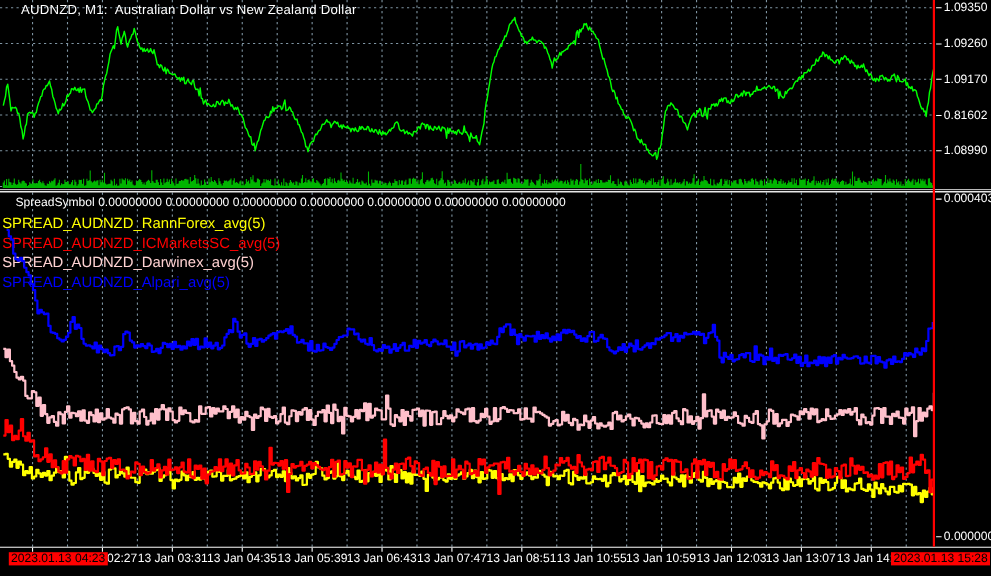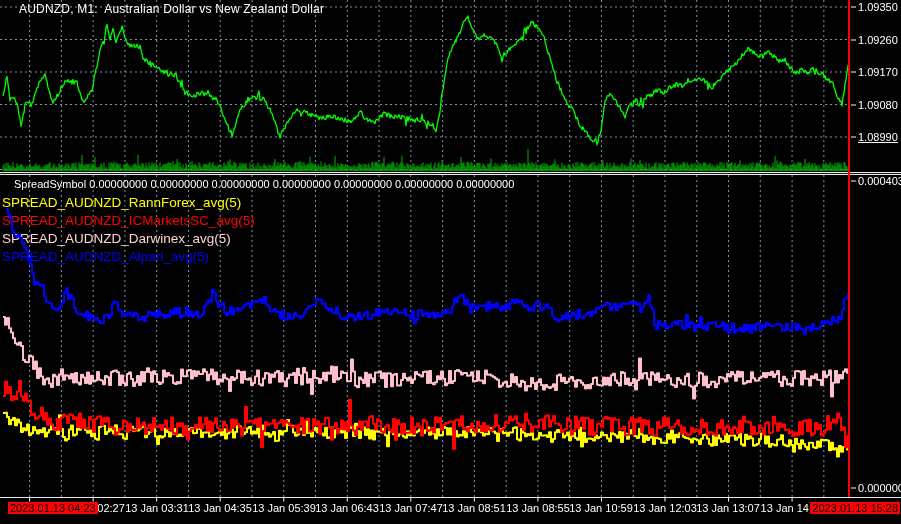--- a/index.html
+++ b/index.html
@@ -140,34 +140,34 @@
   </svg>
 
   <div id="sep-band"></div>
   <div id="axis-line"></div>
   <div id="edge-line"></div>
 
   <div id="price-scale">
       <div class="scale-label" style="top: 7px;">1.09350</div>
       <div class="scale-label" style="top: 40px;">1.09260</div>
       <div class="scale-label" style="top: 72px;">1.09170</div>
-      <div class="scale-label" style="top: 105px;">1.09080</div>
-      <div class="scale-label" style="top: 137px; text-decoration: underline;">1.08990</div>
+      <div class="scale-label" style="top: 105px;">0.81602</div>
+      <div class="scale-label" style="top: 137px;">1.08990</div>
       <div class="scale-label" style="top: 181px;">0.00040300</div>
       <div class="scale-label" style="top: 488px;">0.00000000</div>
     </div>
   <div id="time-axis">
       <div class="time-label" style="left: 93px;">13 Jan 02:27</div>
       <div class="time-label" style="left: 157px;">13 Jan 03:31</div>
       <div class="time-label" style="left: 220px;">13 Jan 04:35</div>
       <div class="time-label" style="left: 284px;">13 Jan 05:39</div>
       <div class="time-label" style="left: 347px;">13 Jan 06:43</div>
       <div class="time-label" style="left: 411px;">13 Jan 07:47</div>
       <div class="time-label" style="left: 474px;">13 Jan 08:51</div>
-      <div class="time-label" style="left: 538px;">13 Jan 08:55</div>
+      <div class="time-label" style="left: 538px;">13 Jan 10:55</div>
       <div class="time-label" style="left: 601px;">13 Jan 10:59</div>
       <div class="time-label" style="left: 665px;">13 Jan 12:03</div>
       <div class="time-label" style="left: 728px;">13 Jan 13:07</div>
       <div class="time-label" style="left: 792px;">13 Jan 14:11</div>
       <div class="time-label hl" style="left: 8px;">2023.01.13 04:23</div>
       <div class="time-label hl" style="right: 1px;">2023.01.13 15:28</div>
     </div>
 </div>
 
 </body></html>

